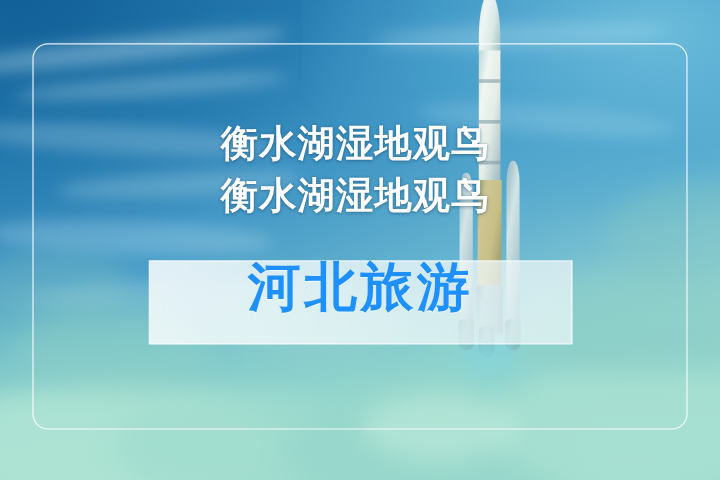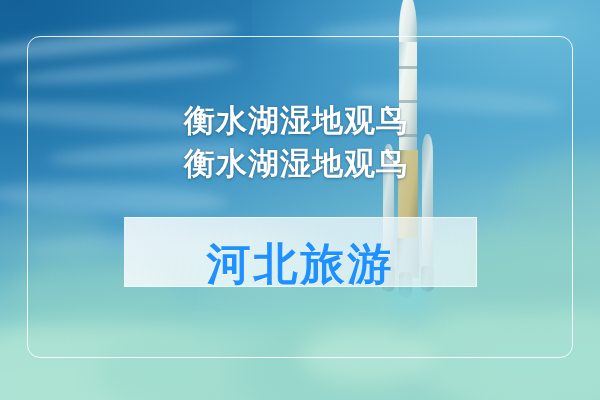--- a/index.html
+++ b/index.html
@@ -123,21 +123,21 @@
   }
   .headline .hl-line{display:block;}
 
   
   .banner{
     position:absolute;left:124px;top:217px;
     width:353px;height:70px;
     background:linear-gradient(100deg,rgba(246,251,252,.88) 0%,rgba(241,249,250,.80) 45%,rgba(238,247,249,.72) 100%);
     border:1px solid rgba(255,255,255,.60);
     box-sizing:border-box;
-    display:flex;align-items:flex-end;justify-content:center;
+    display:flex;align-items:flex-start;justify-content:center;
   }
   .banner-text{
     color:#1E90FF;
     font-size:44px;
     font-weight:bold;
     letter-spacing:3px;
     line-height:1;
     text-shadow:0 1px 0 rgba(255,255,255,.6);
   }
 </style>

